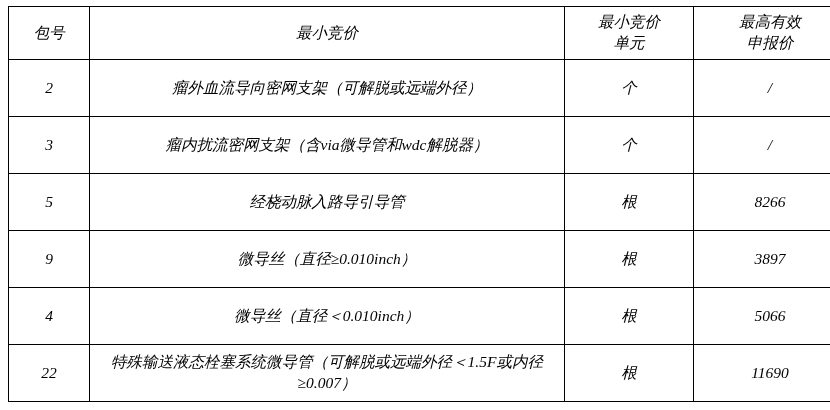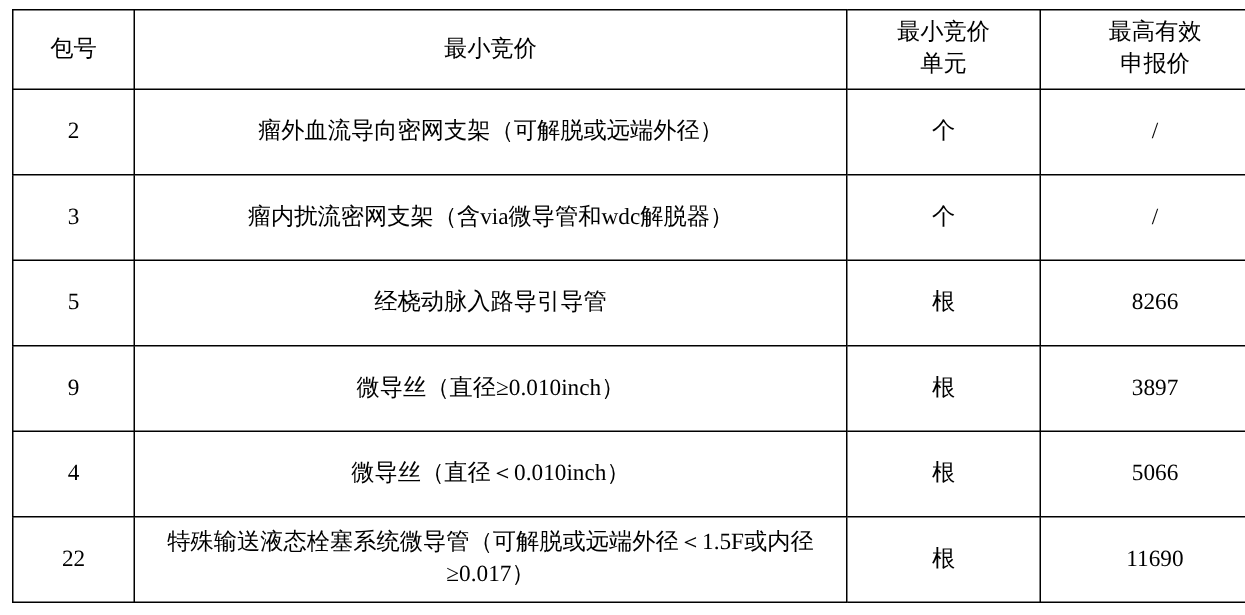--- a/index.html
+++ b/index.html
@@ -12,20 +12,21 @@
     height: 410px;
     font-family: "Liberation Serif", "DejaVu Serif", serif;
     color: #000000;
     overflow: hidden;
   }
   .sheet {
     width: 830px;
     height: 314px;
     box-sizing: border-box;
     padding: 6px 8px 0 8px;
+    font-style: italic;
   }
   table.bid-table {
     border-collapse: collapse;
     table-layout: fixed;
     width: 814px;
     margin: 0;
   }
   table.bid-table td,
   table.bid-table th {
     border: 1px solid #000000;
@@ -104,19 +105,19 @@
         <td class="cell-price">3897</td>
       </tr>
       <tr>
         <td class="cell-pkg">4</td>
         <td class="cell-name">微导丝（直径＜0.010inch）</td>
         <td class="cell-unit">根</td>
         <td class="cell-price">5066</td>
       </tr>
       <tr>
         <td class="cell-pkg">22</td>
-        <td class="cell-name">特殊输送液态栓塞系统微导管（可解脱或远端外径＜1.5F或内径≥0.017）</td>
+        <td class="cell-name">特殊输送液态栓塞系统微导管（可解脱或远端外径＜1.5F或内径≥0.007）</td>
         <td class="cell-unit">根</td>
         <td class="cell-price">11690</td>
       </tr>
     </tbody>
   </table>
 </div>
 
 </body></html>

